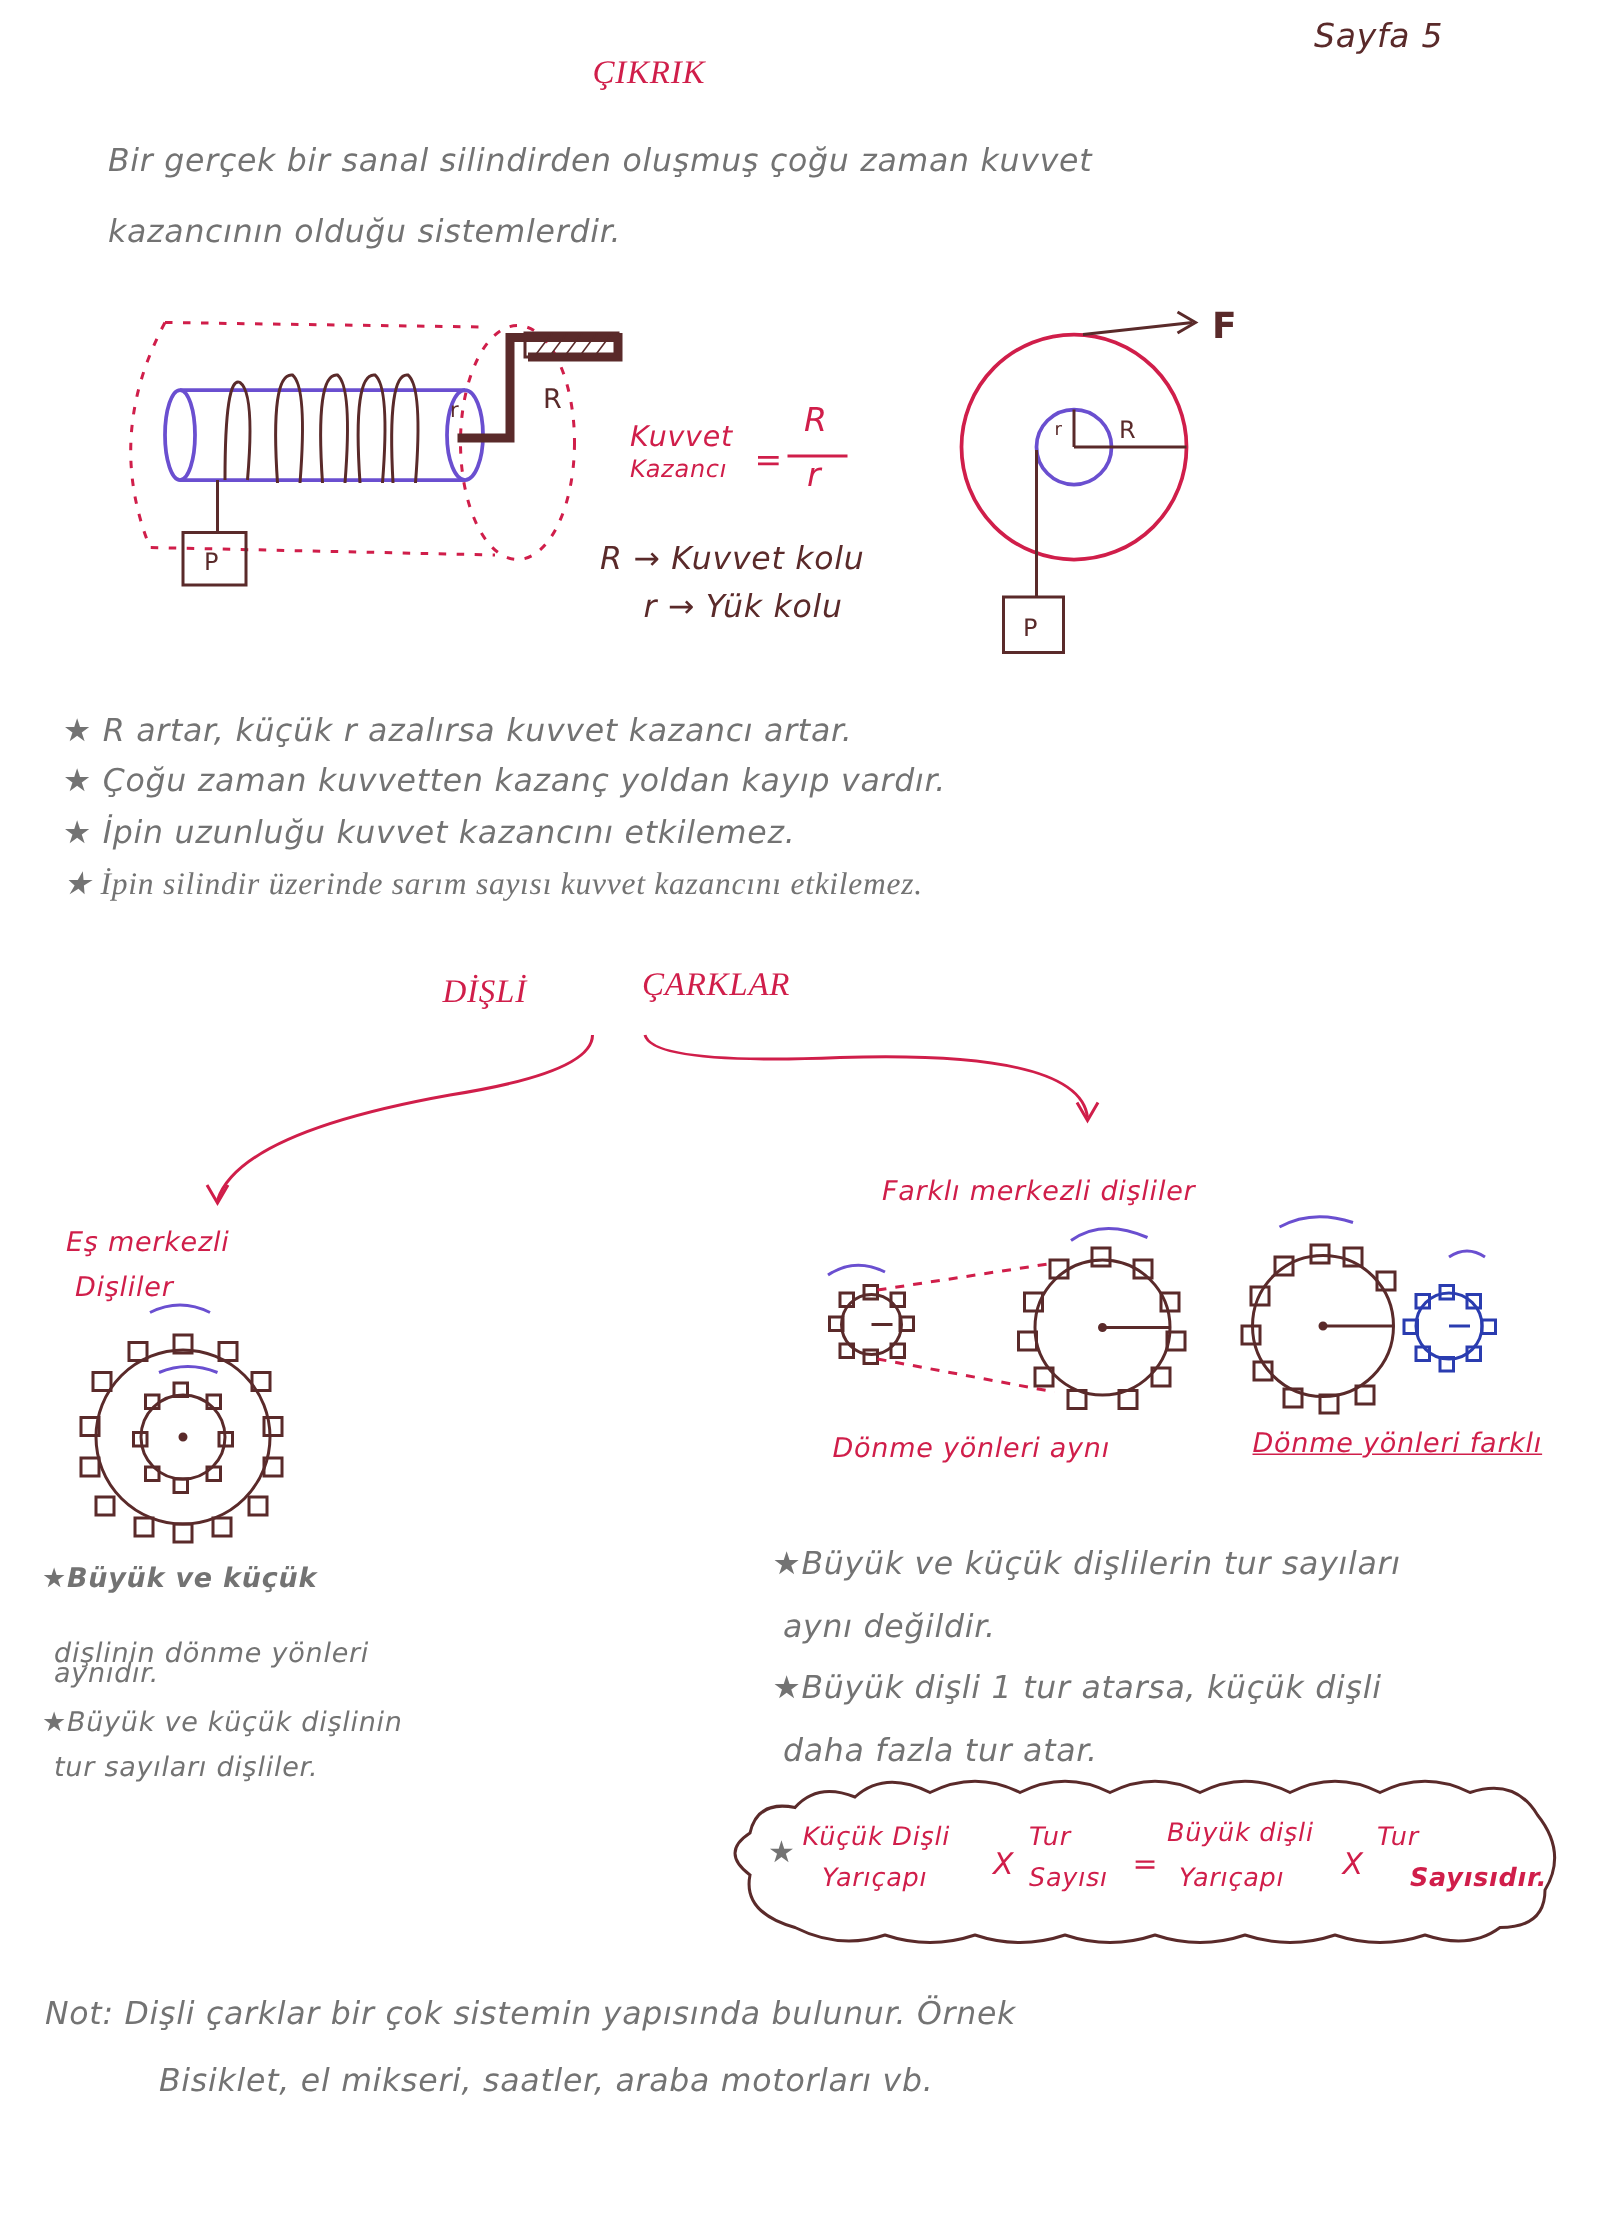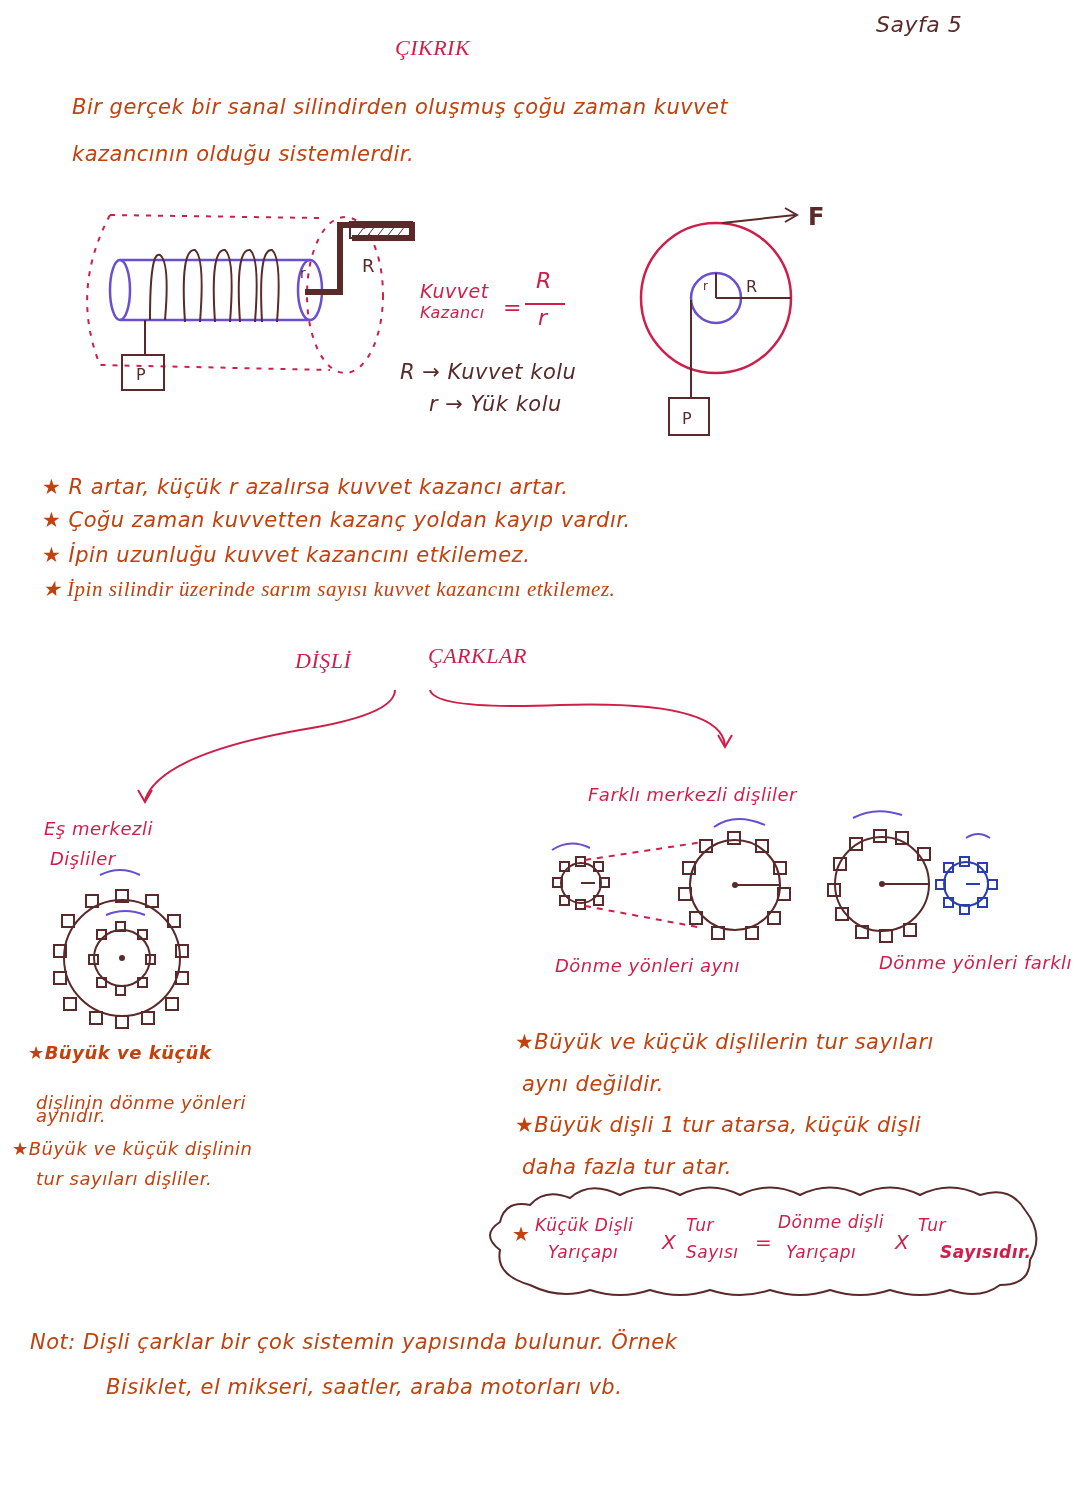--- a/index.html
+++ b/index.html
@@ -1,19 +1,19 @@
 <!DOCTYPE html>
 <html><head>
 <meta charset="utf-8">
 <style>
   html, body { margin:0; padding:0; background:#ffffff; }
   body { width:1080px; height:1485px; position:relative; overflow:hidden;
          font-family:"DejaVu Sans", sans-serif; }
   .hw { position:absolute; white-space:nowrap; font-style:italic; letter-spacing:0.5px; }
-  .blue { color:#c2410c; }
+  .blue { color:#737373; }
   .red { color:#d01e4a; }
   .brown { color:#5a2a2a; }
   .t-title { font-size:22px;font-family:Liberation Serif, serif; }
   .t-body { font-size:21px; }
   .t-small { font-size:18px; }
   svg { position:absolute; left:0; top:0; }
   .cloud-text { font-size:17px; }
 </style>
 </head>
 <body>
@@ -196,40 +196,40 @@
 <div class="hw blue t-body" style="left:42px;top:577px;font-family:Liberation Serif, serif;">★ İpin silindir üzerinde sarım sayısı kuvvet kazancını etkilemez.</div>
 
 <div class="hw red t-title" style="left:295px;top:648px;">DİŞLİ</div>
 <div class="hw red t-title" style="left:428px;top:643px;">ÇARKLAR</div>
 
 <div class="hw red t-small" style="left:44px;top:818px;">Eş merkezli</div>
 <div class="hw red t-small" style="left:50px;top:848px;">Dişliler</div>
 
 <div class="hw red t-small" style="left:588px;top:784px;">Farklı merkezli dişliler</div>
 <div class="hw red t-small" style="left:555px;top:955px;">Dönme yönleri aynı</div>
-<div class="hw red t-small" style="left:879px;top:952px;">Dönme yönleri farklı</div>
+<div class="hw red t-small" style="left:835px;top:952px;text-decoration:underline;">Dönme yönleri farklı</div>
 
 <div class="hw blue t-small" style="left:28px;top:1042px;font-weight:bold;">★Büyük ve küçük</div>
 <div class="hw blue t-small" style="left:36px;top:1072px;margin-top:20px;">dişlinin dönme yönleri</div>
 <div class="hw blue t-small" style="left:36px;top:1105px;">aynıdır.</div>
-<div class="hw blue t-small" style="left:12px;top:1138px;">★Büyük ve küçük dişlinin</div>
+<div class="hw blue t-small" style="left:28px;top:1138px;">★Büyük ve küçük dişlinin</div>
 <div class="hw blue t-small" style="left:36px;top:1168px;">tur sayıları dişliler.</div>
 
 <div class="hw blue t-body" style="left:515px;top:1030px;">★Büyük ve küçük dişlilerin tur sayıları</div>
 <div class="hw blue t-body" style="left:522px;top:1072px;">aynı değildir.</div>
 <div class="hw blue t-body" style="left:515px;top:1113px;">★Büyük dişli 1 tur atarsa, küçük dişli</div>
 <div class="hw blue t-body" style="left:522px;top:1155px;">daha fazla tur atar.</div>
 
 <div class="hw blue cloud-text" style="left:512px;top:1222px;font-size:20px;">★</div>
 <div class="hw red cloud-text" style="left:535px;top:1215px;">Küçük Dişli</div>
 <div class="hw red cloud-text" style="left:548px;top:1242px;">Yarıçapı</div>
 <div class="hw red" style="left:662px;top:1230px;font-size:20px;">X</div>
 <div class="hw red cloud-text" style="left:686px;top:1215px;">Tur</div>
 <div class="hw red cloud-text" style="left:686px;top:1242px;">Sayısı</div>
 <div class="hw red" style="left:755px;top:1230px;font-size:20px;">=</div>
-<div class="hw red cloud-text" style="left:778px;top:1212px;">Dönme dişli</div>
+<div class="hw red cloud-text" style="left:778px;top:1212px;">Büyük dişli</div>
 <div class="hw red cloud-text" style="left:786px;top:1242px;">Yarıçapı</div>
 <div class="hw red" style="left:895px;top:1230px;font-size:20px;">X</div>
 <div class="hw red cloud-text" style="left:918px;top:1215px;">Tur</div>
 <div class="hw red cloud-text" style="left:940px;top:1242px;font-weight:bold;">Sayısıdır.</div>
 
 <div class="hw blue t-body" style="left:30px;top:1330px;">Not: Dişli çarklar bir çok sistemin yapısında bulunur. Örnek</div>
 <div class="hw blue t-body" style="left:106px;top:1375px;">Bisiklet, el mikseri, saatler, araba motorları vb.</div>
 
 </body></html>

